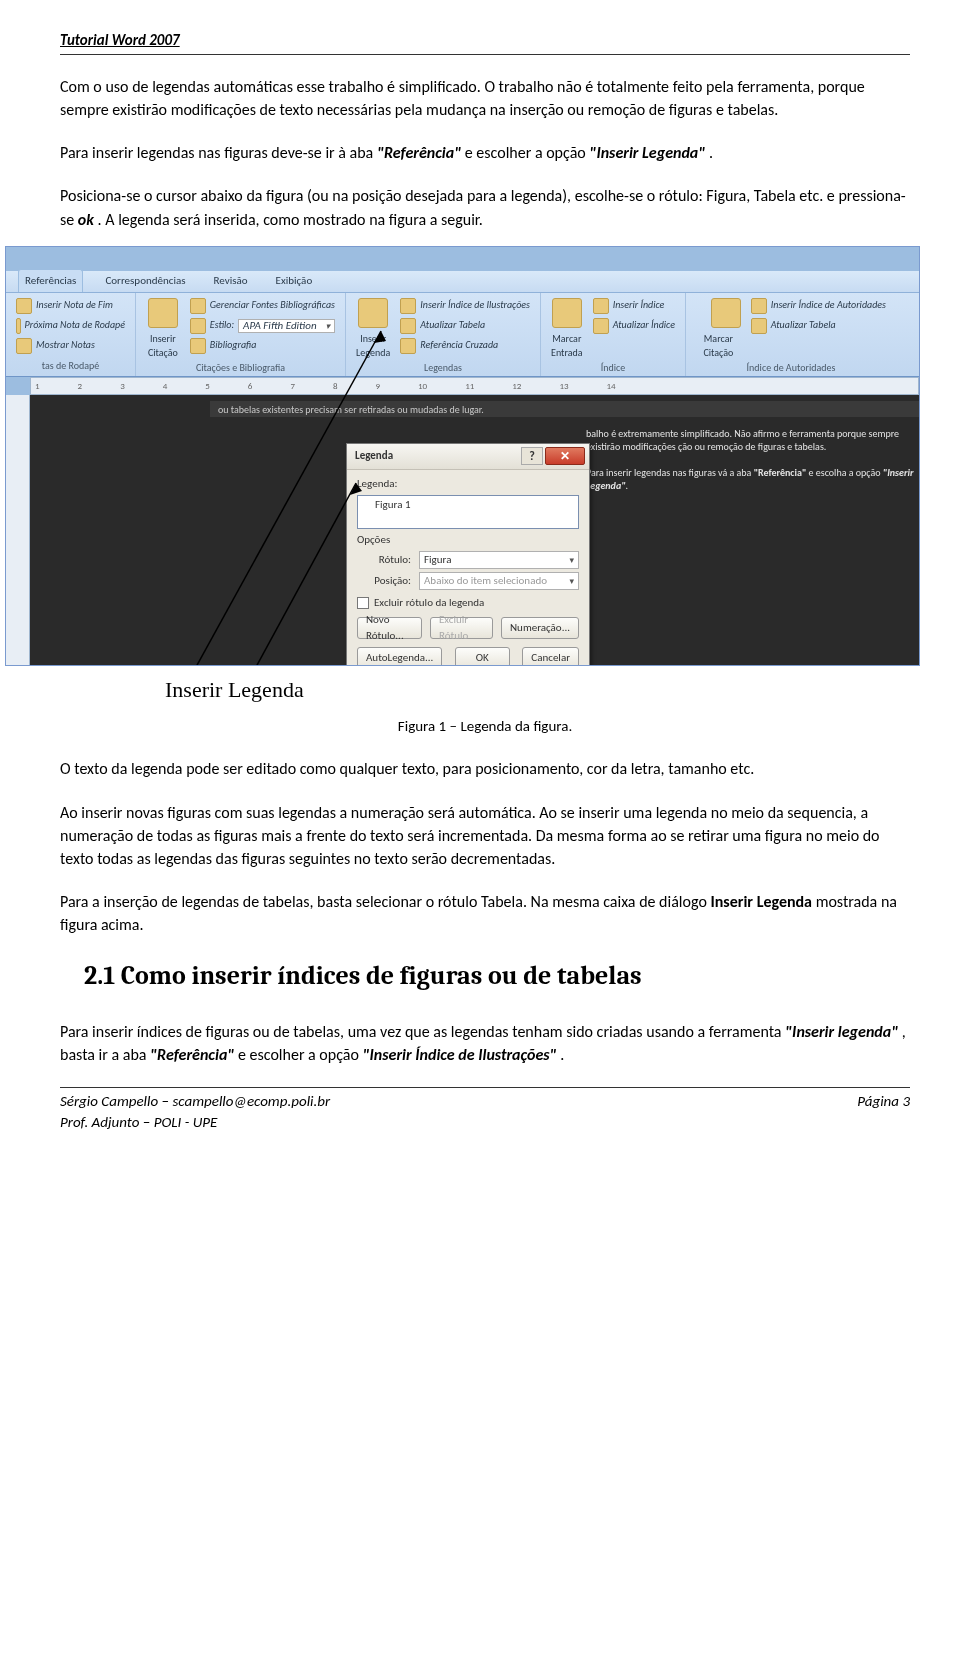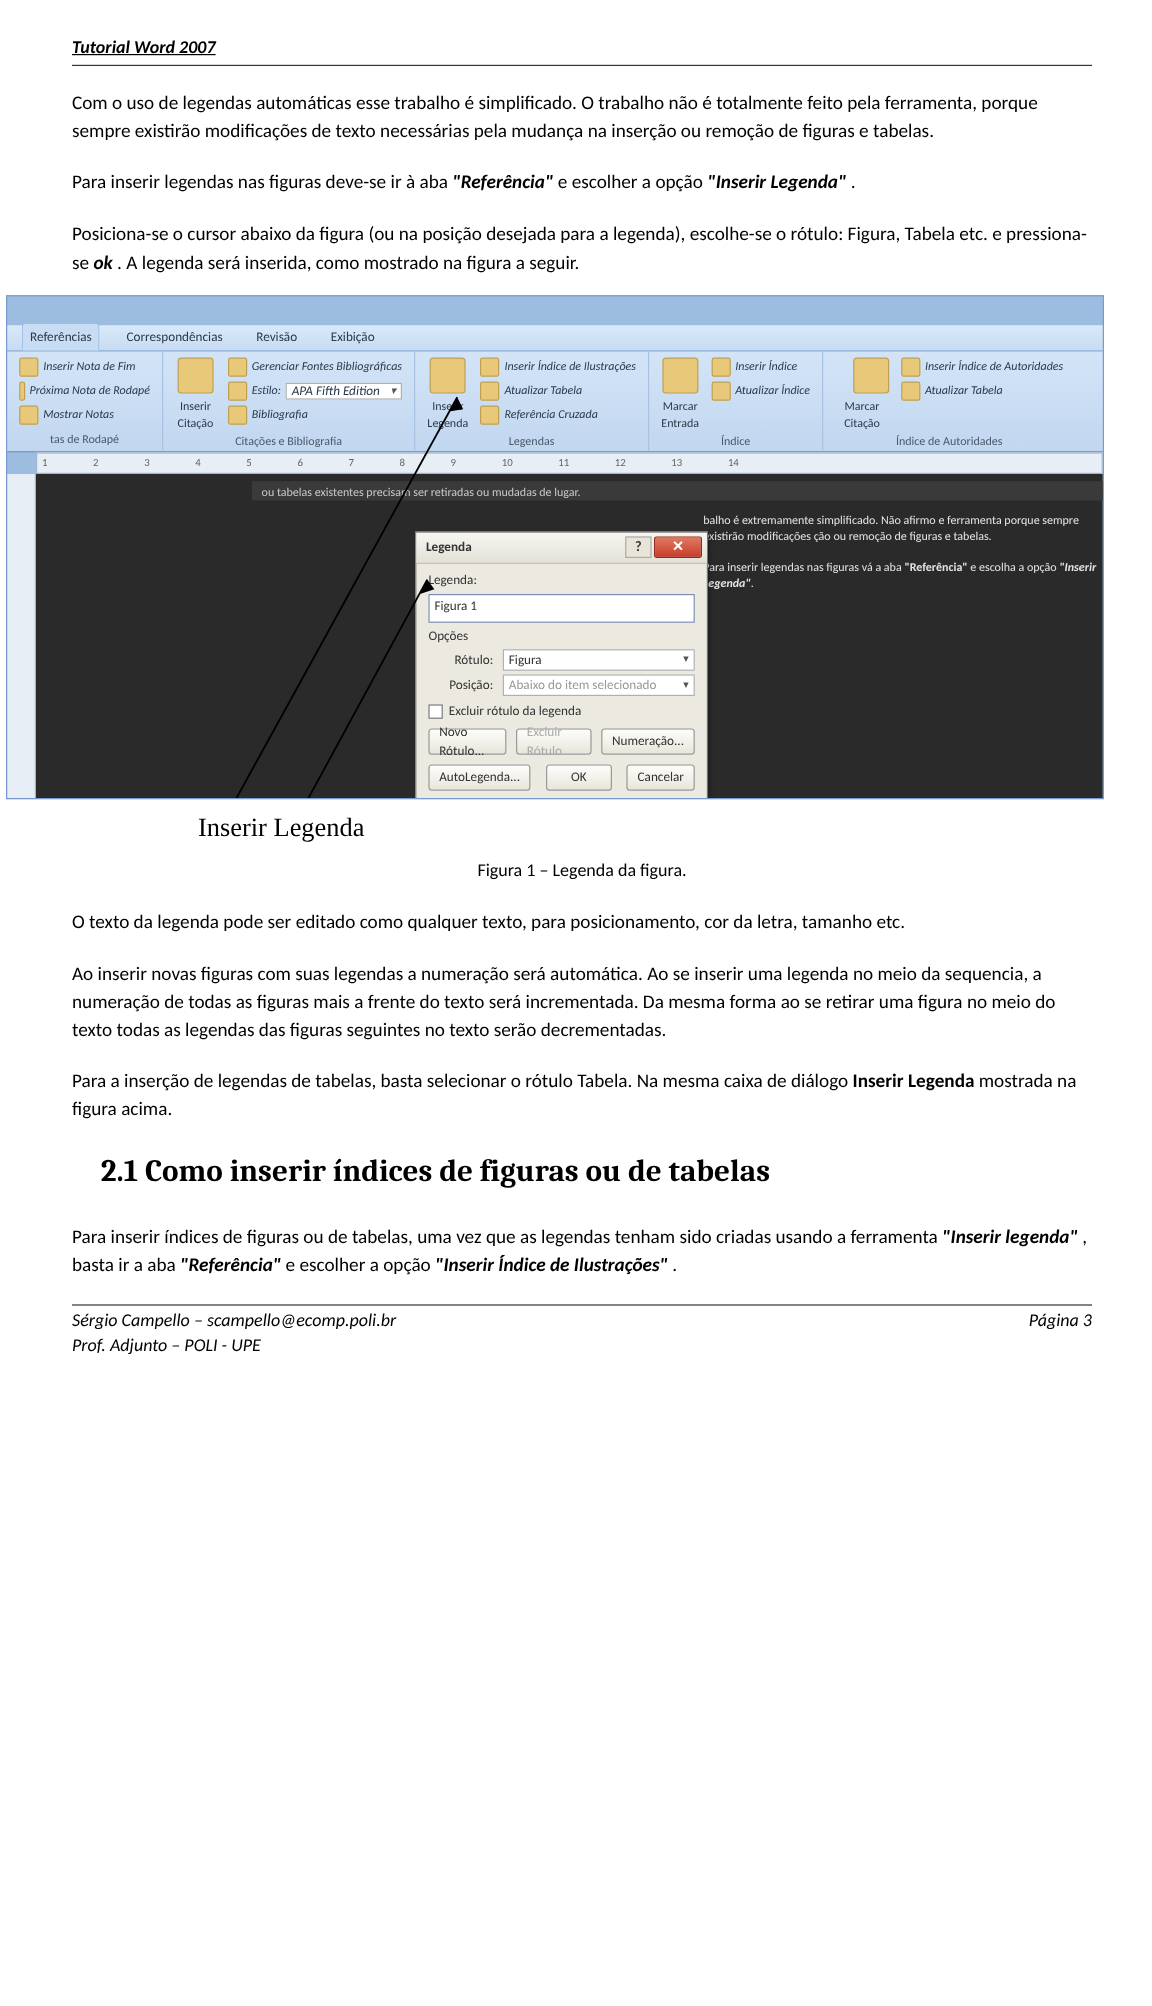--- a/index.html
+++ b/index.html
@@ -99,21 +99,21 @@
     border-bottom: 1px solid #c4c0b6;
     display: flex; align-items: center; justify-content: space-between; padding: 0 4px 0 8px;
     font-weight: bold;
   }
   .dlgwin { display: flex; gap: 2px; }
   .dlgbtn-q { width: 22px; height: 18px; background: #e8e4d8; border: 1px solid #aaa; text-align: center; font-size: 12px; }
   .dlgbtn-x { width: 40px; height: 18px; background: linear-gradient(#e07a60,#c83c2a); border: 1px solid #8a2a1a; color: #fff; text-align: center; font-size: 12px; font-weight: bold; border-radius: 2px; }
   .dlgbody { padding: 6px 10px 10px 10px; }
   .dlgrow { display: flex; align-items: center; gap: 8px; margin: 3px 0; }
   .dlglabel { width: 54px; text-align: right; }
-  .dlginput { flex: 1; background: #fff; border: 1px solid #7a8fb0; height: 24px; padding: 1px 4px; font-size: 11px; }
+  .dlginput { flex: 1; background: #fff; border: 1px solid #7a8fb0; height: 34px; padding: 1px 17px; font-size: 11px; }
   .dlgselect { flex: 1; background: #fff; border: 1px solid #b0b0b0; height: 18px; padding: 1px 4px; font-size: 11px; display: flex; justify-content: space-between; align-items: center; }
   .arrowd { font-size: 9px; color: #555; }
   .dlgcheck { display: flex; align-items: center; gap: 5px; margin: 5px 0; }
   .checkbox { width: 12px; height: 12px; background: #fff; border: 1px solid #777; }
   .dlgbuttons { display: flex; gap: 8px; justify-content: space-between; margin-top: 6px; }
   .btn { background: linear-gradient(#fdfdfb,#e8e5da); border: 1px solid #9a9a9a; border-radius: 3px; height: 22px; padding: 0 8px; font-size: 11px; display: flex; align-items: center; justify-content: center; }
   .btnrow2 { display: flex; gap: 10px; justify-content: space-between; margin-top: 8px; }
 
   
   .arrowsvg { position: absolute; top: 0; left: 0; pointer-events: none; }

